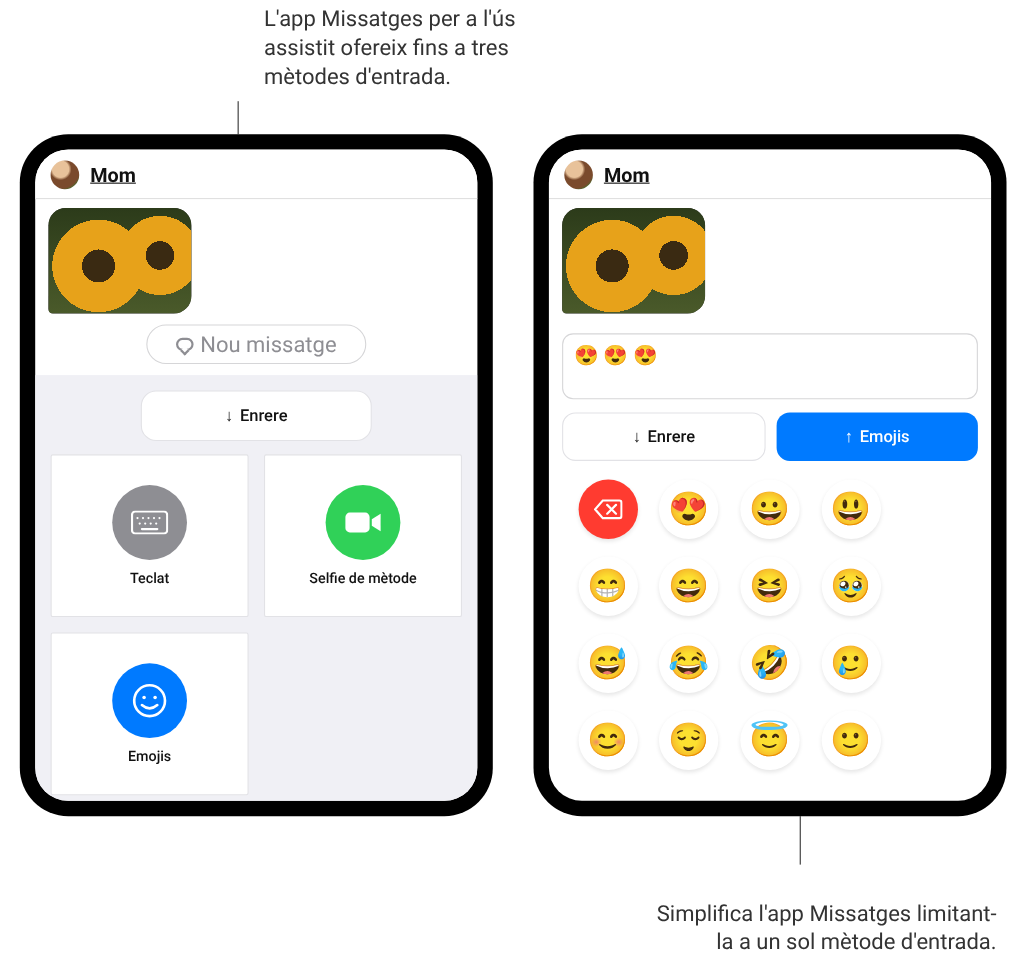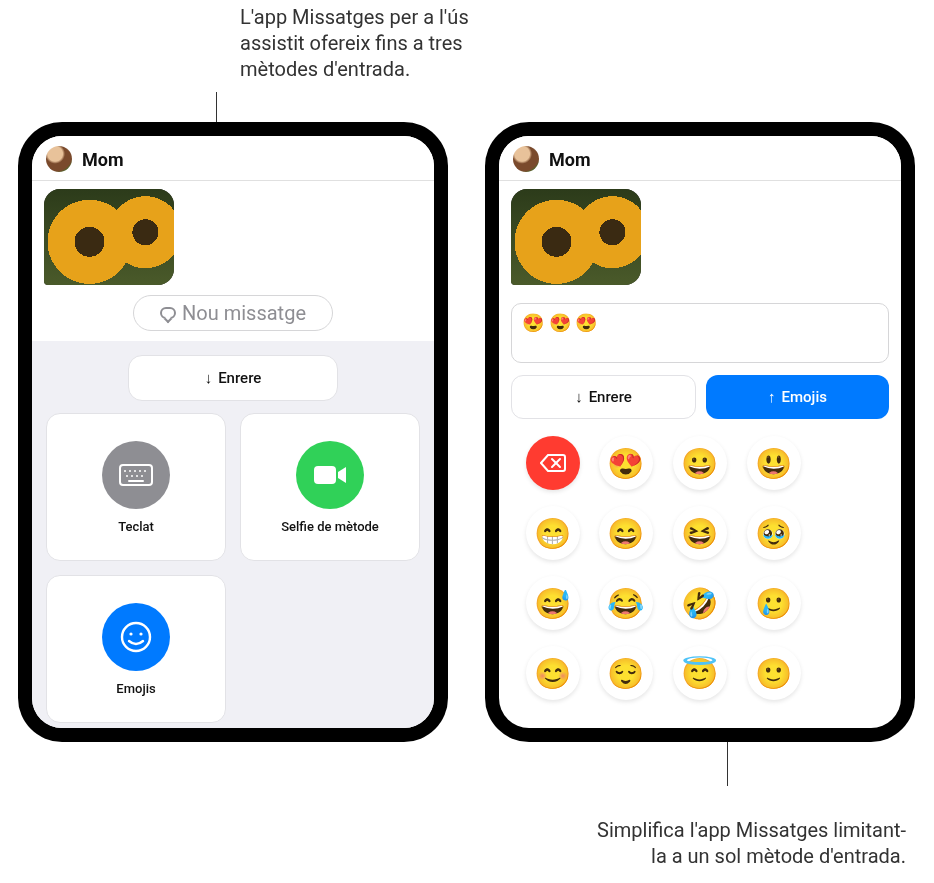--- a/index.html
+++ b/index.html
@@ -49,21 +49,21 @@
     background: #fff;
     border-bottom: 1px solid #e0e0e0;
   }
   .contact-row {
     display: flex; align-items: center; gap: 10px; padding: 10px 14px 8px;
   }
   .avatar {
     width: 26px; height: 26px; border-radius: 50%;
     background: radial-gradient(circle at 35% 30%, #e8c29a 0 30%, #7a4a2c 40% 70%, #4a6a2c 80%);
   }
-  .contact-name { font-weight: 700; font-size: 18px; color: #111; }
+  .contact-name { font-weight: 700; font-size: 18px; color: #111; text-decoration: underline; }
 
   .thread {
     padding: 8px 12px 10px;
   }
   .photo-msg {
     width: 130px; height: 96px; border-radius: 16px; overflow: hidden;
     background: #333; position: relative;
     border-bottom-left-radius: 4px;
   }
   .sunflower {
@@ -90,21 +90,21 @@
   .back-btn {
     background:#fff; border-radius: 14px; width: 210px; height: 46px; margin: 0 auto;
     display:flex; align-items:center; justify-content:center; gap:6px;
     font-size:15px; font-weight:500; color:#111; border:1px solid #e2e2e6;
   }
   .arrow-down { font-size:15px; }
   .grid-tiles {
     display:grid; grid-template-columns: 1fr 1fr; gap: 14px;
   }
   .tile {
-    background:#fff; border-radius:14px; height:148px; border:1px solid #e2e2e6;
+    background:#fff; border-radius:2px; height:148px; border:1px solid #e2e2e6;
     display:flex; flex-direction:column; align-items:center; justify-content:center; gap:10px;
   }
   .tile-label { font-size:13px; font-weight:500; color:#111; }
   .tile-icon {
     width:68px; height:68px; border-radius:50%; display:flex; align-items:center; justify-content:center;
   }
   .tile-icon.grey { background:#8e8e93; color:#fff; }
   .tile-icon.green { background:#30d158; color:#fff; }
   .tile-icon.blue { background:#007aff; color:#fff; }
 

